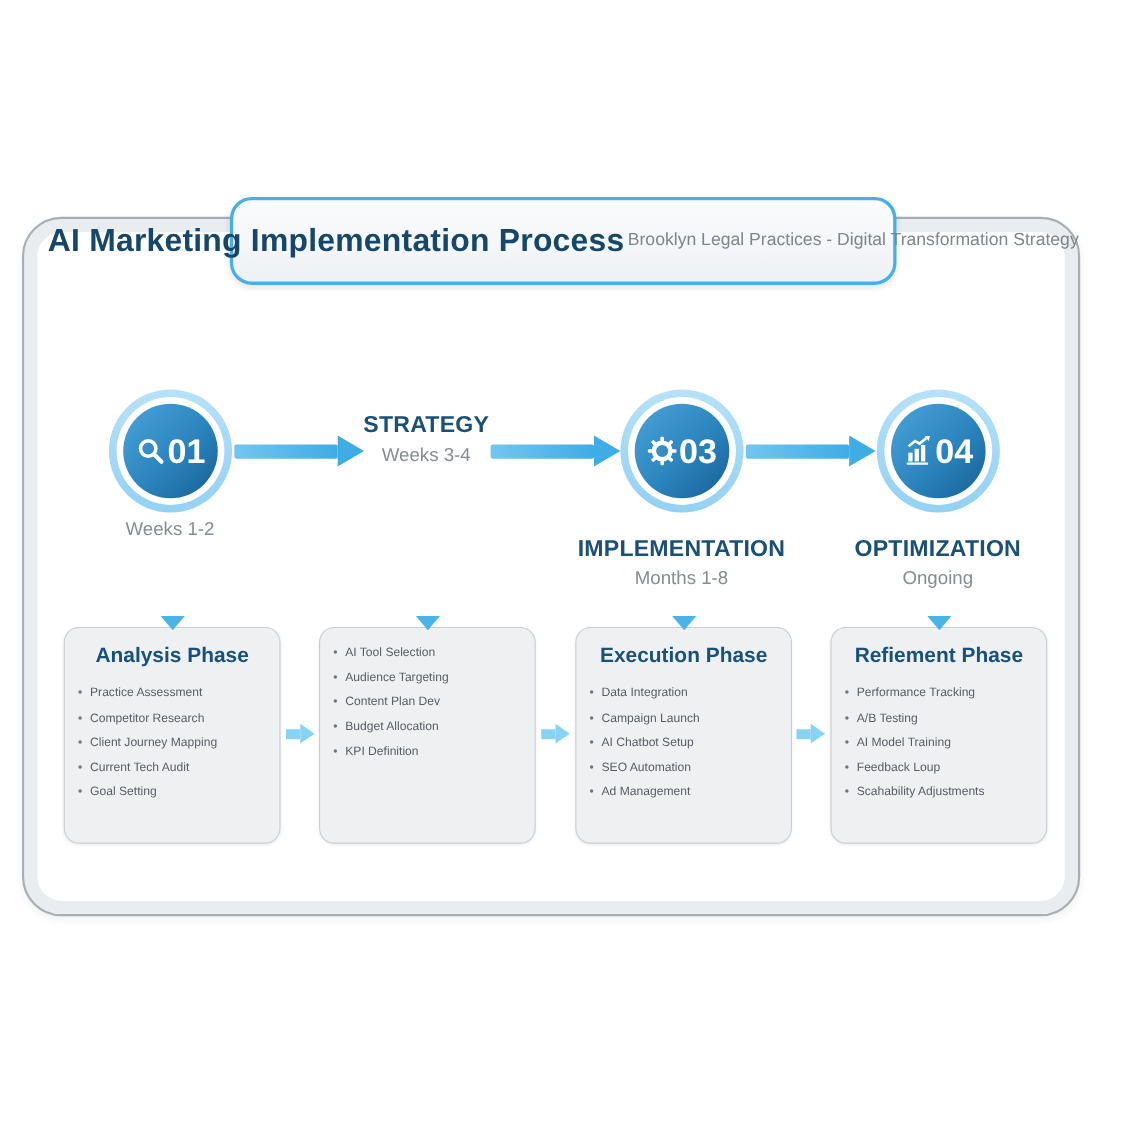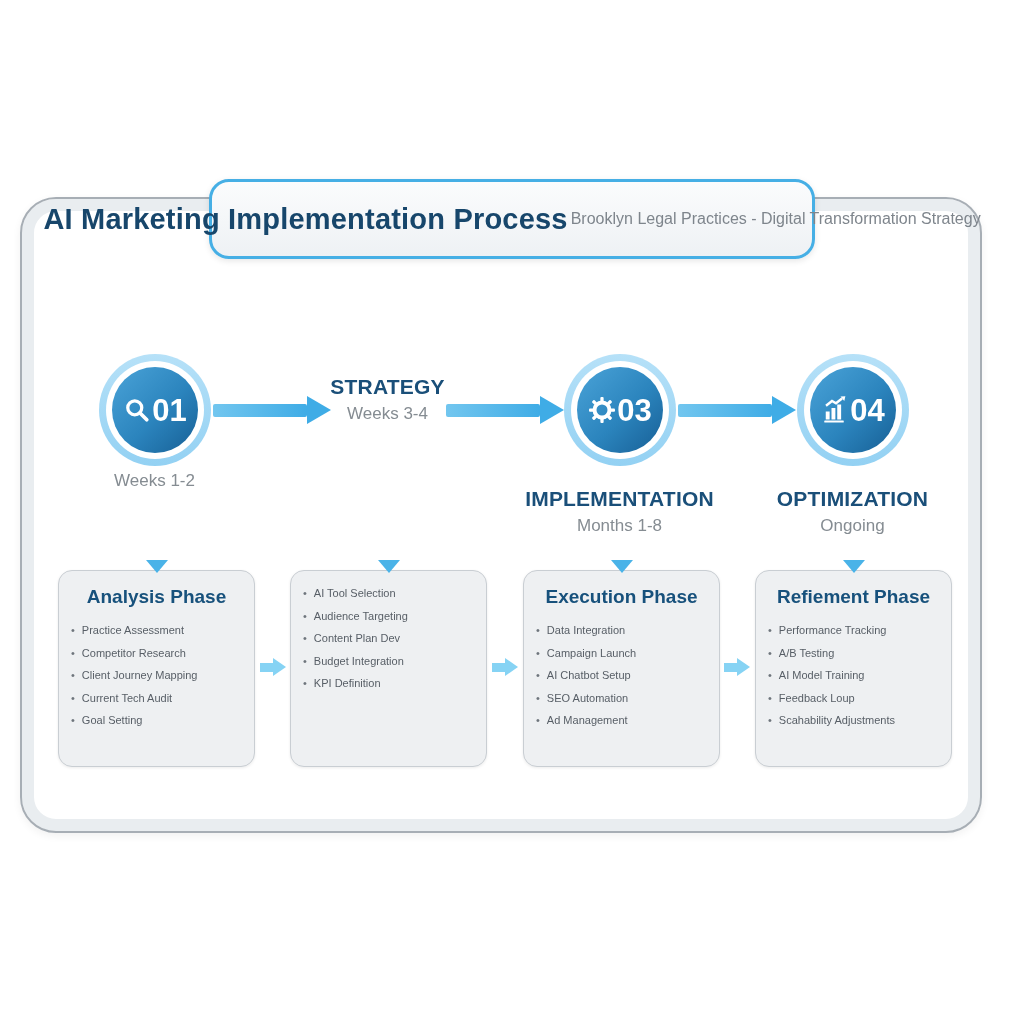--- a/index.html
+++ b/index.html
@@ -166,21 +166,21 @@
     <li>Goal Setting</li>
   </ul>
 </div>
 
 <div class="card k1">
   <div class="caret"></div>
   <ul>
     <li>AI Tool Selection</li>
     <li>Audience Targeting</li>
     <li>Content Plan Dev</li>
-    <li>Budget Integration</li>
+    <li>Budget Allocation</li>
     <li>KPI Definition</li>
   </ul>
 </div>
 
 <div class="card k2">
   <div class="caret"></div>
   <div class="ctitle">Execution Phase</div>
   <ul>
     <li>Data Integration</li>
     <li>Campaign Launch</li>

